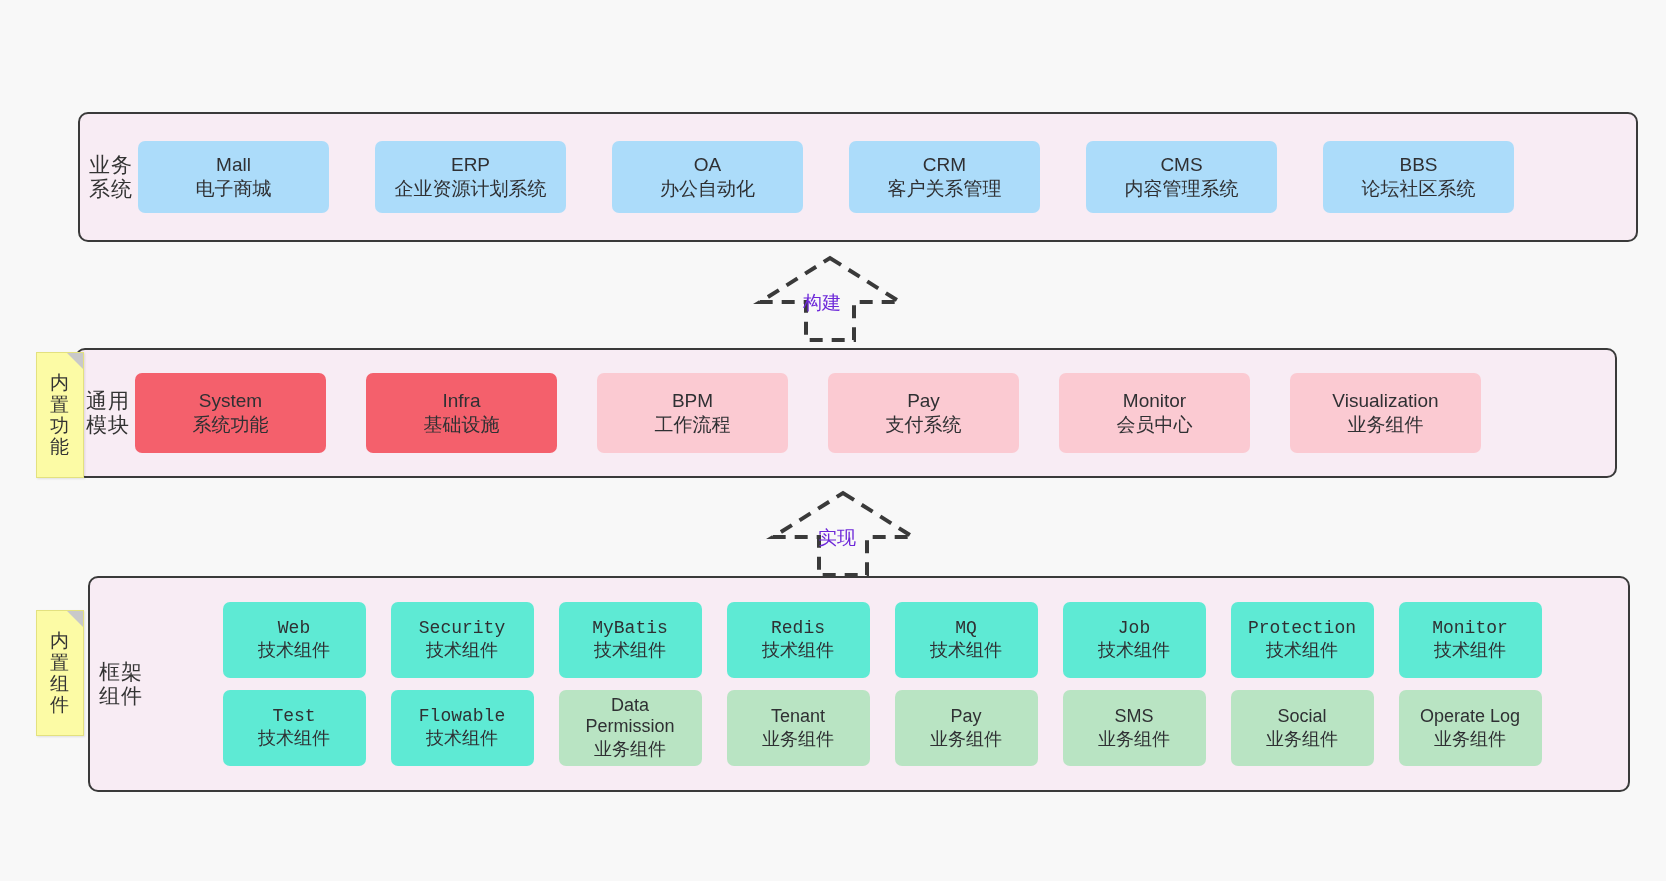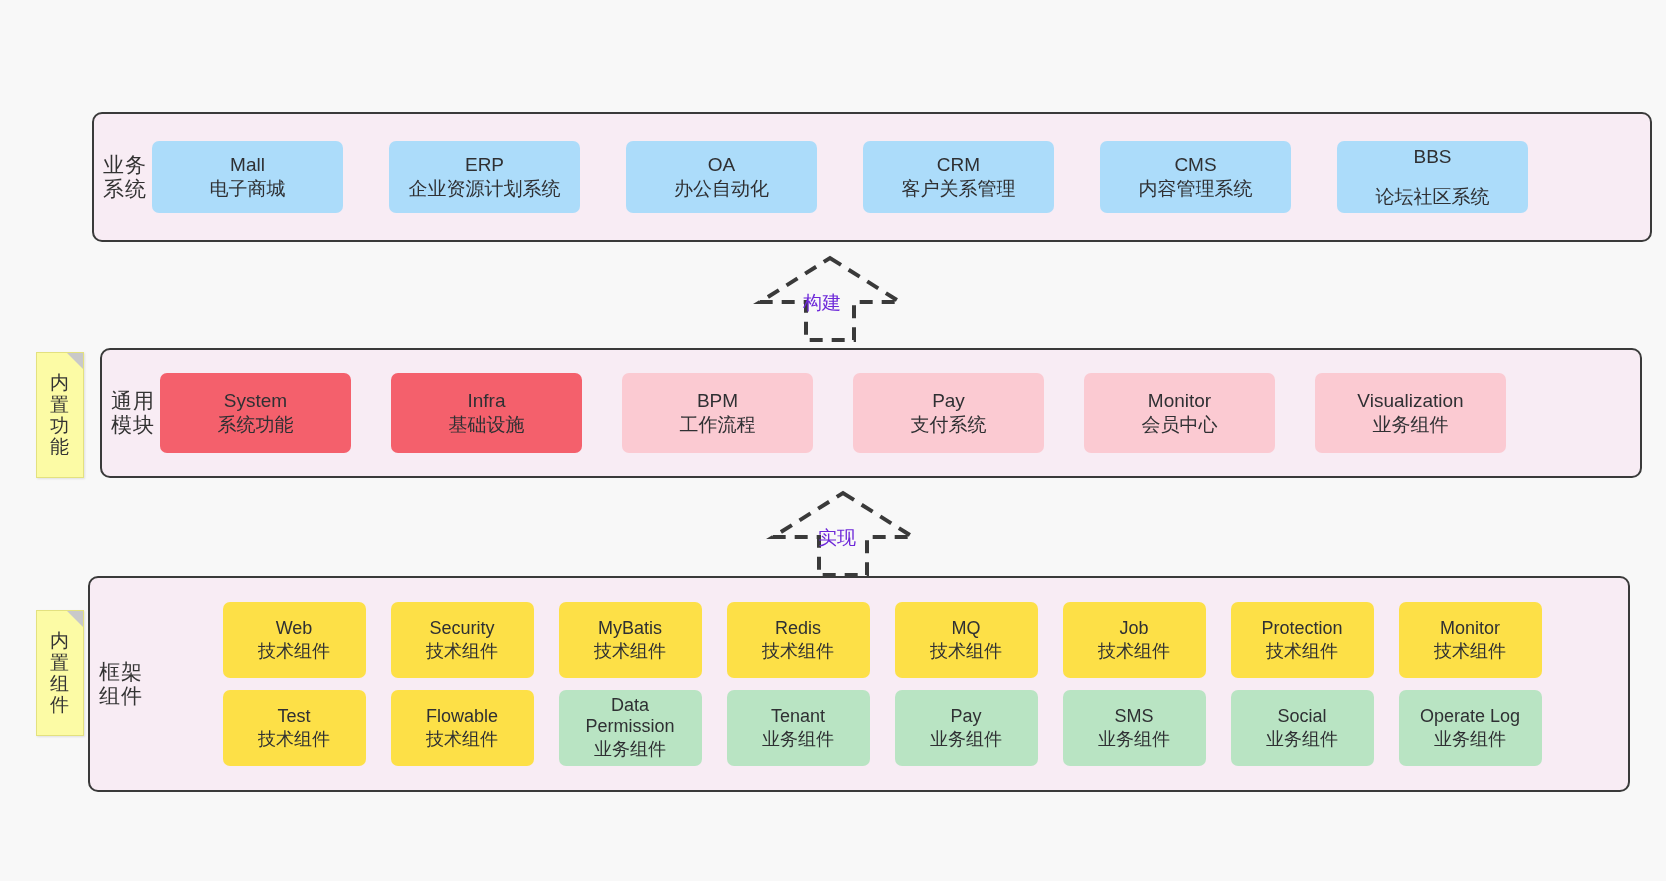--- a/index.html
+++ b/index.html
@@ -66,32 +66,32 @@
     font-size: 19px;
     line-height: 1.28;
     color: #2F3033;
     padding: 4px 6px;
   }
   .card .l1 { white-space: nowrap; }
   .card .l2 { white-space: nowrap; }
   .card.wrap .l1 { white-space: normal; line-height: 1.2; }
 
   
-  #layer-business { left: 92px; top: 112px; width: 1560px; height: 130px; }
+  #layer-business { left: 78px; top: 112px; width: 1560px; height: 130px; }
   #layer-business .layer-body { gap: 0; }
   .biz-card {
     background: #ACDCFA;
     width: 191px;
     height: 72px;
     margin-right: 46px;
   }
-  .biz-card:last-child { margin-right: 0; justify-content: space-between; }
-
-  
-  #layer-modules { left: 100px; top: 348px; width: 1542px; height: 130px; }
+  .biz-card:last-child { margin-right: 0; }
+
+  
+  #layer-modules { left: 75px; top: 348px; width: 1542px; height: 130px; }
   .mod-card {
     width: 191px;
     height: 80px;
     margin-right: 40px;
   }
   .mod-card:last-child { margin-right: 0; }
   .c-strong { background: #F4606C; }
   .c-soft   { background: #FBCAD2; }
 
   
@@ -105,21 +105,21 @@
   .comp-row {
     display: flex;
     align-items: center;
     gap: 25px;
   }
   .comp-card {
     width: 143px;
     height: 76px;
     font-size: 18px;
   }
-  .g-tech { background: #fde047; }
+  .g-tech { background: #5eead4; font-family: Liberation Mono, monospace; }
   .g-biz  { background: #B9E4C3; }
 
   
   .sticky {
     position: absolute;
     width: 48px;
     background: #FCFBA5;
     border: 1px solid #E3E17F;
     box-sizing: border-box;
     display: flex;

